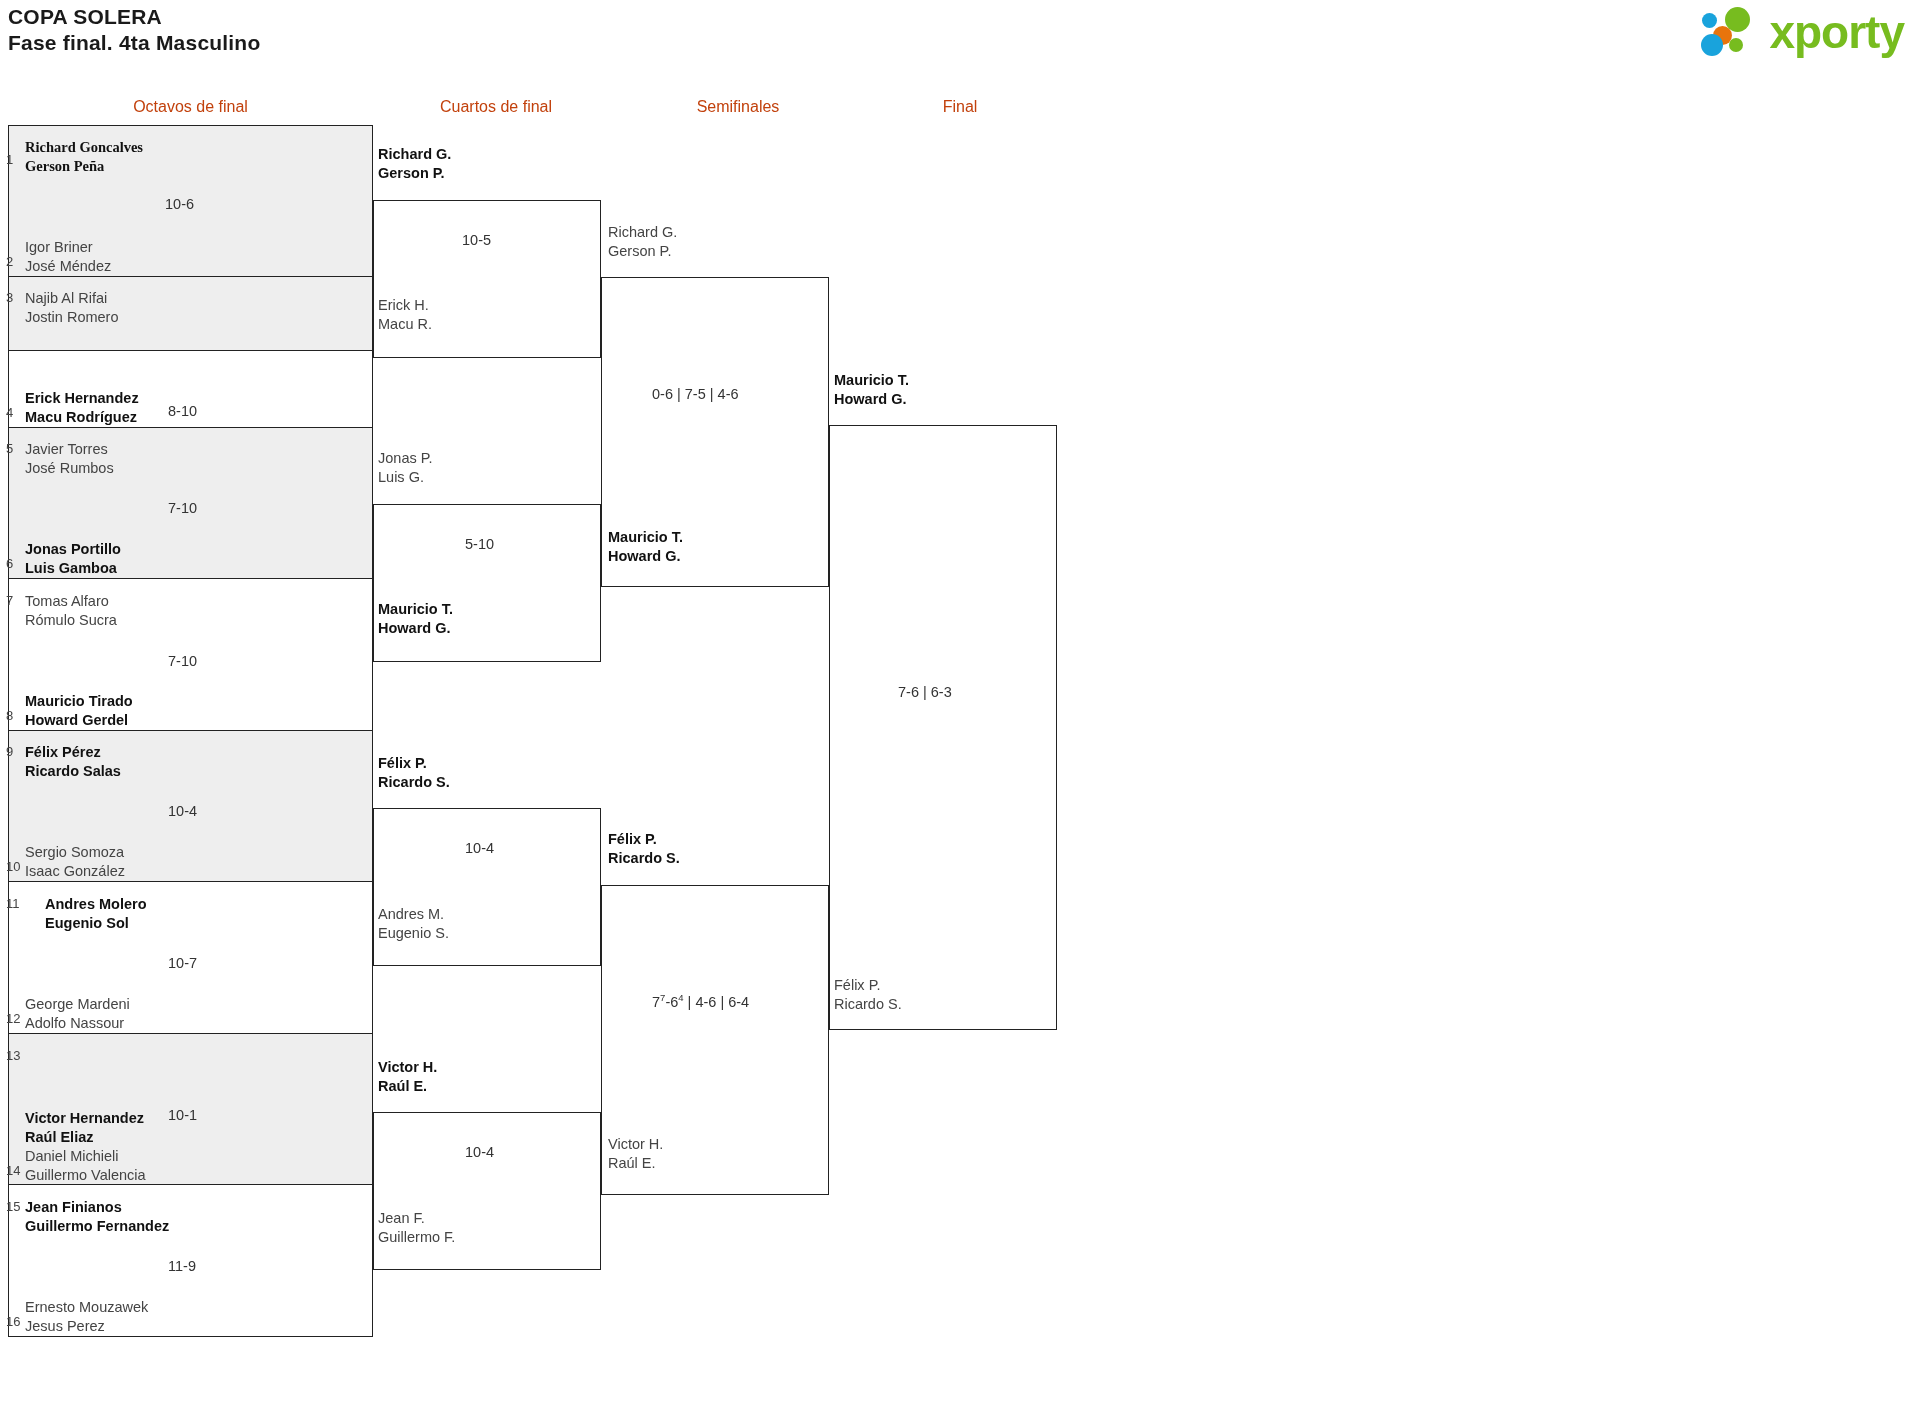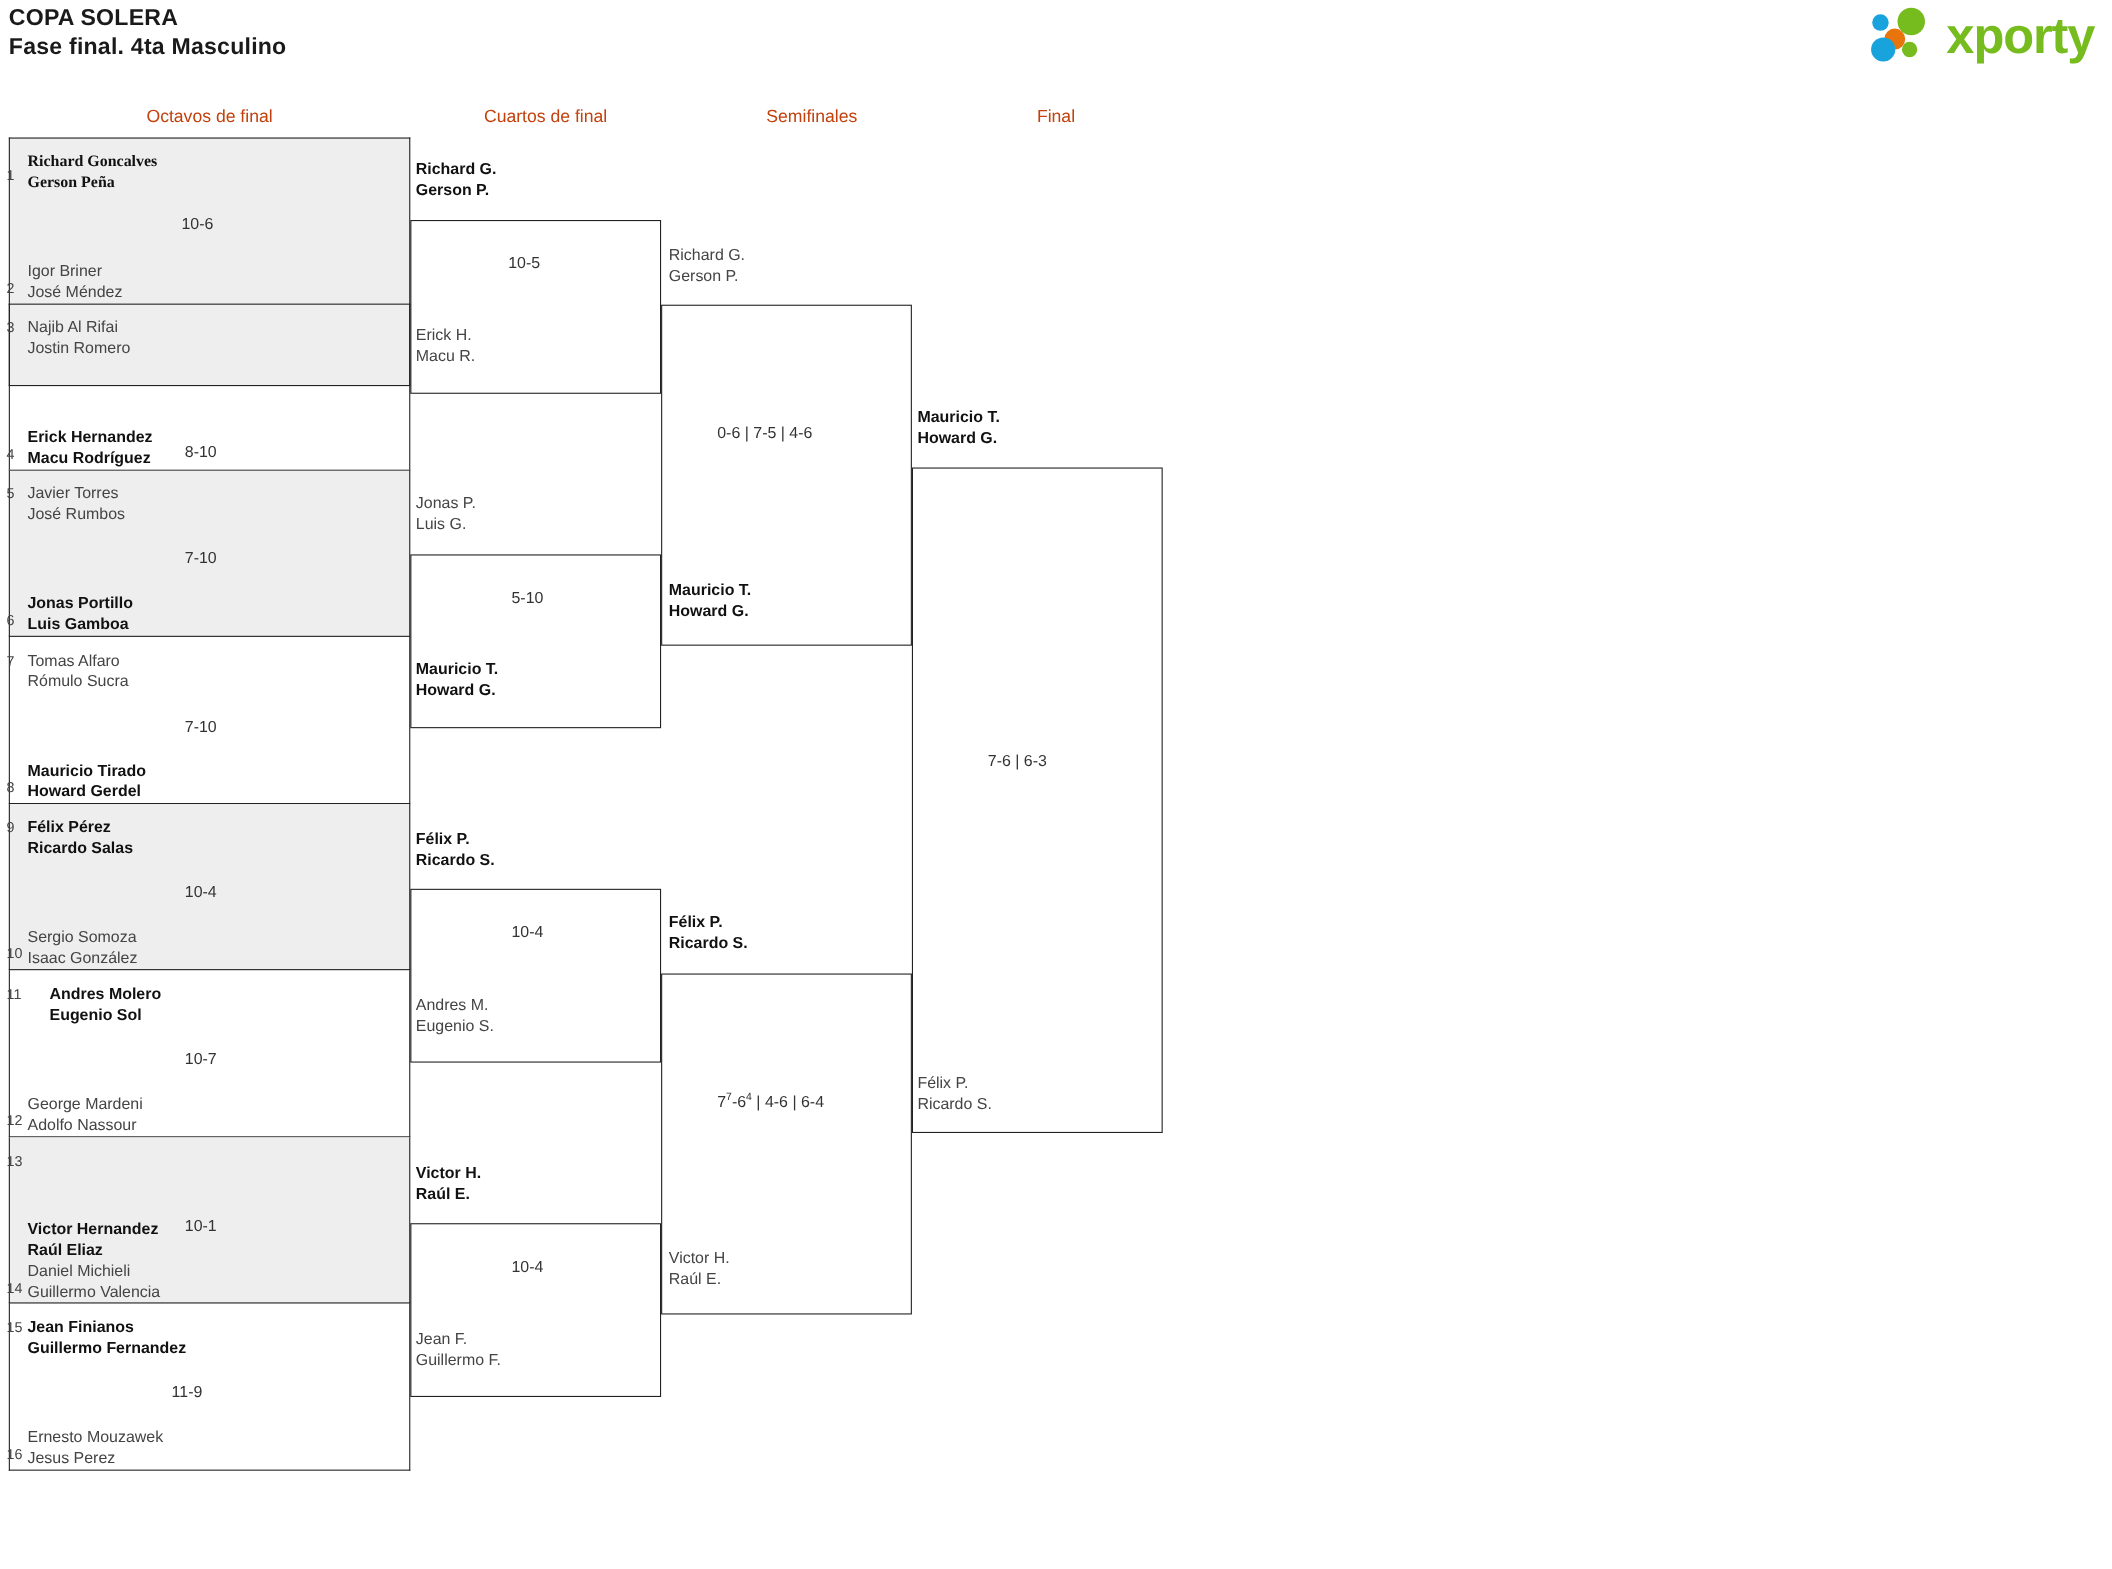--- a/index.html
+++ b/index.html
@@ -174,21 +174,21 @@
 <div class="seed" style="top:1199px;">15</div>
 <div class="team win" style="top:1198px;">
   <span class="ln">Jean Finianos</span>
   <span class="ln">Guillermo Fernandez</span>
 </div>
 <div class="seed" style="top:1314px;">16</div>
 <div class="team" style="top:1298px;">
   <span class="ln">Ernesto Mouzawek</span>
   <span class="ln">Jesus Perez</span>
 </div>
-<div class="score" style="left:156px;top:1258px;">11-9</div>
+<div class="score" style="left:168px;top:1258px;">11-9</div>
 
 <div class="mbox" style="left:373px;top:200px;width:228px;height:158px;"></div>
 <div class="nm win" style="left:378px;top:145px;">
   <span class="ln">Richard G.</span>
   <span class="ln">Gerson P.</span>
 </div>
 <div class="nm" style="left:378px;top:296px;">
   <span class="ln">Erick H.</span>
   <span class="ln">Macu R.</span>
 </div>

